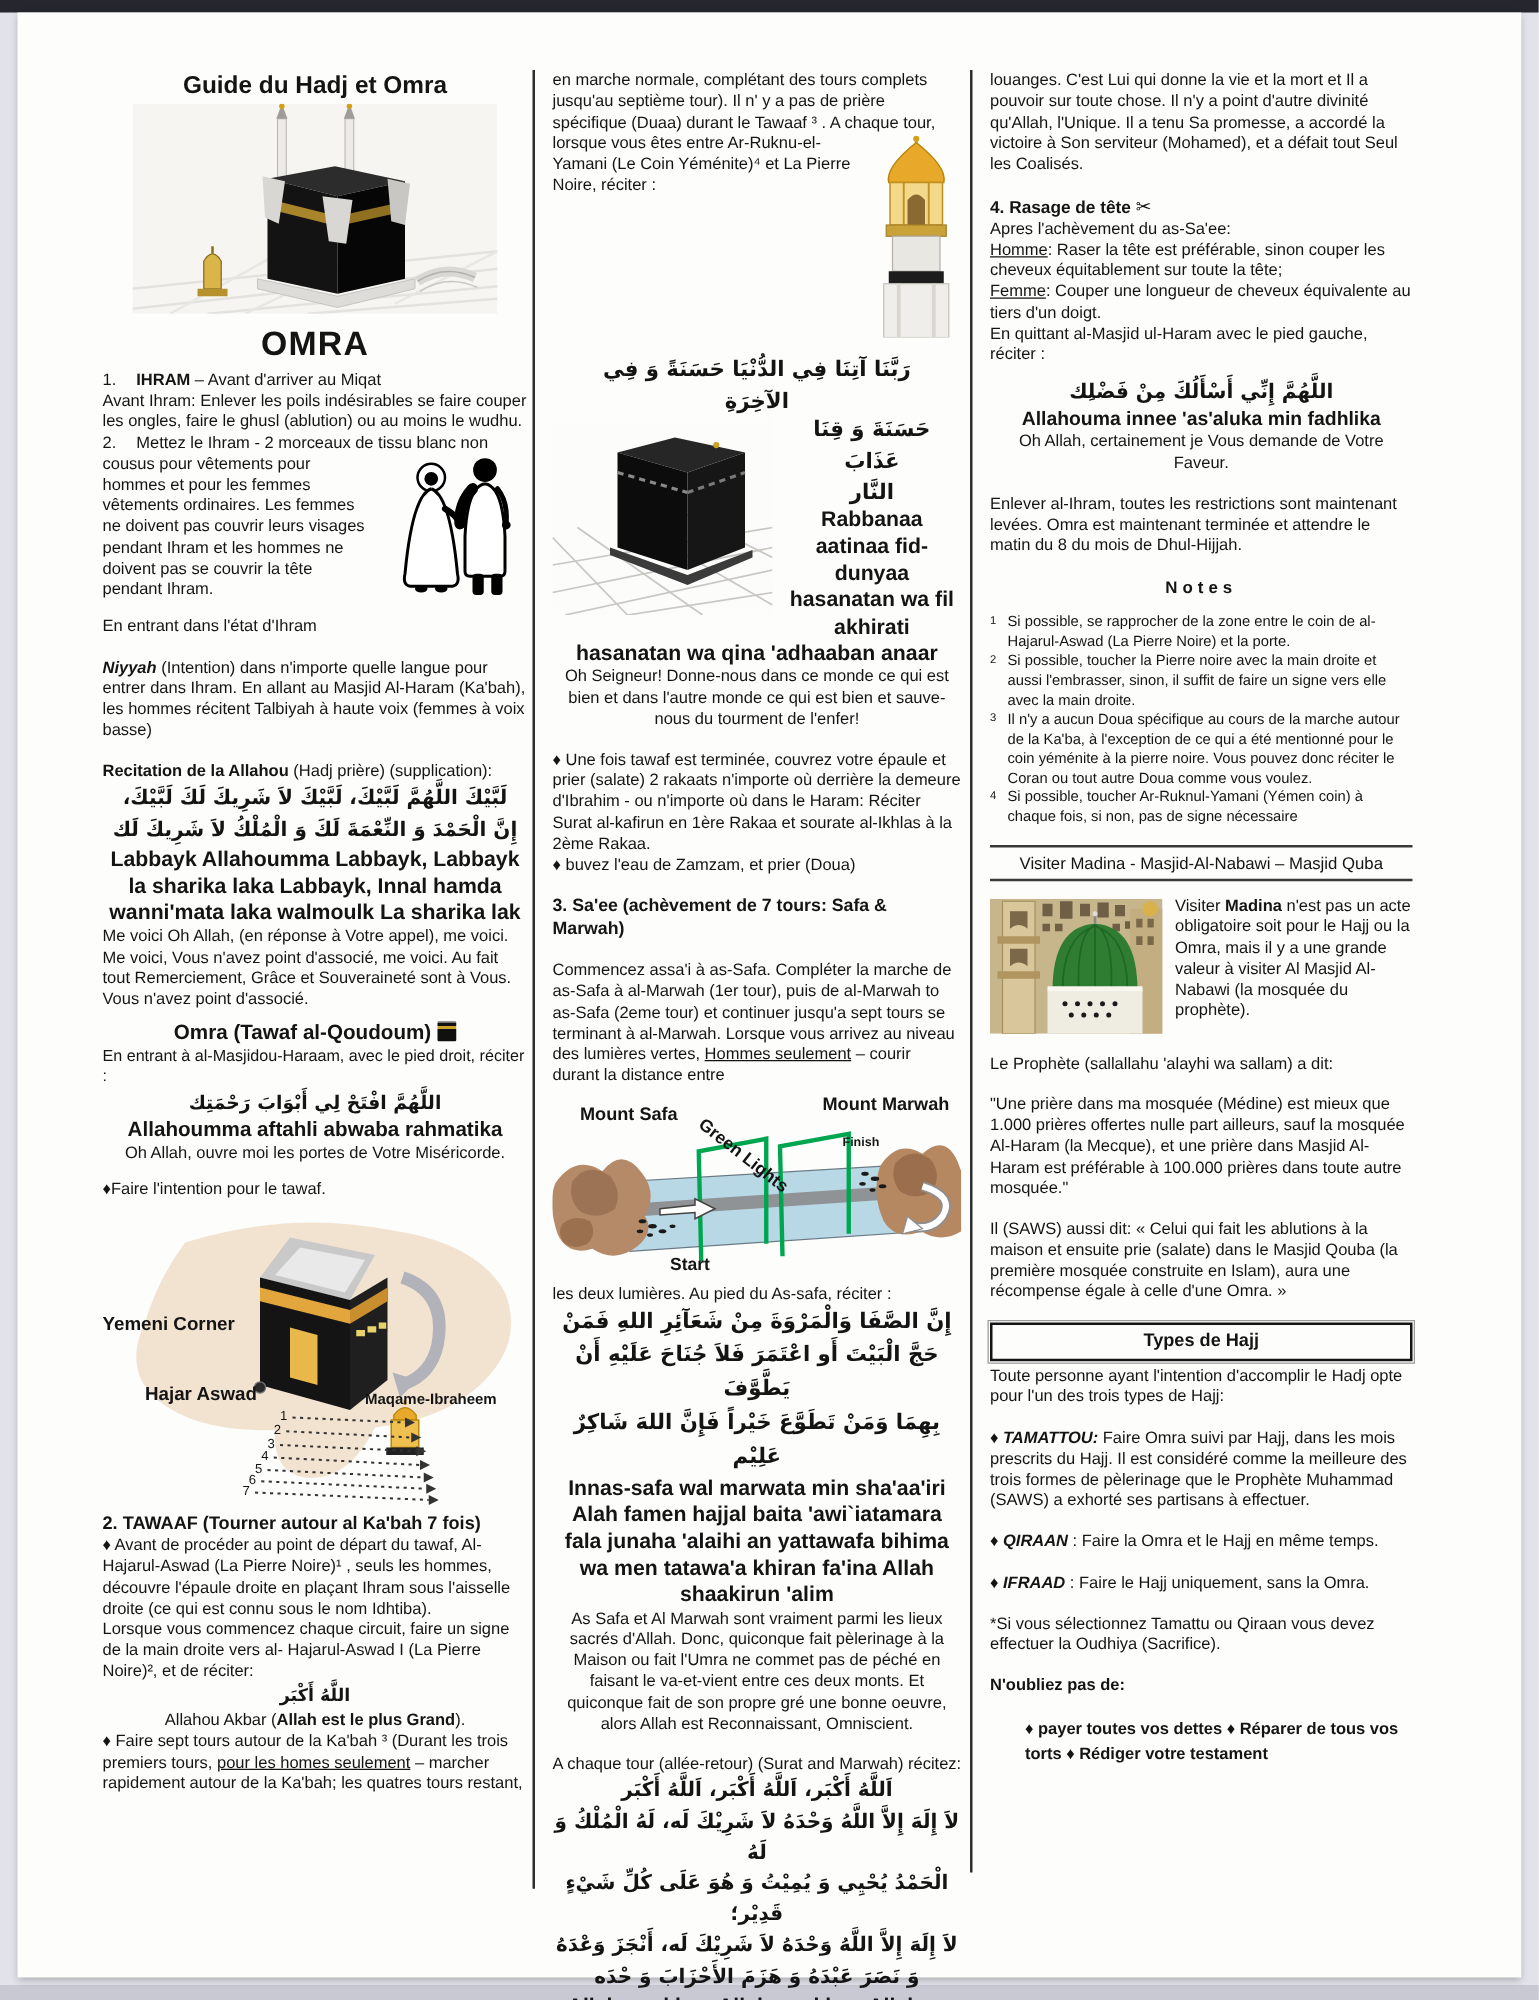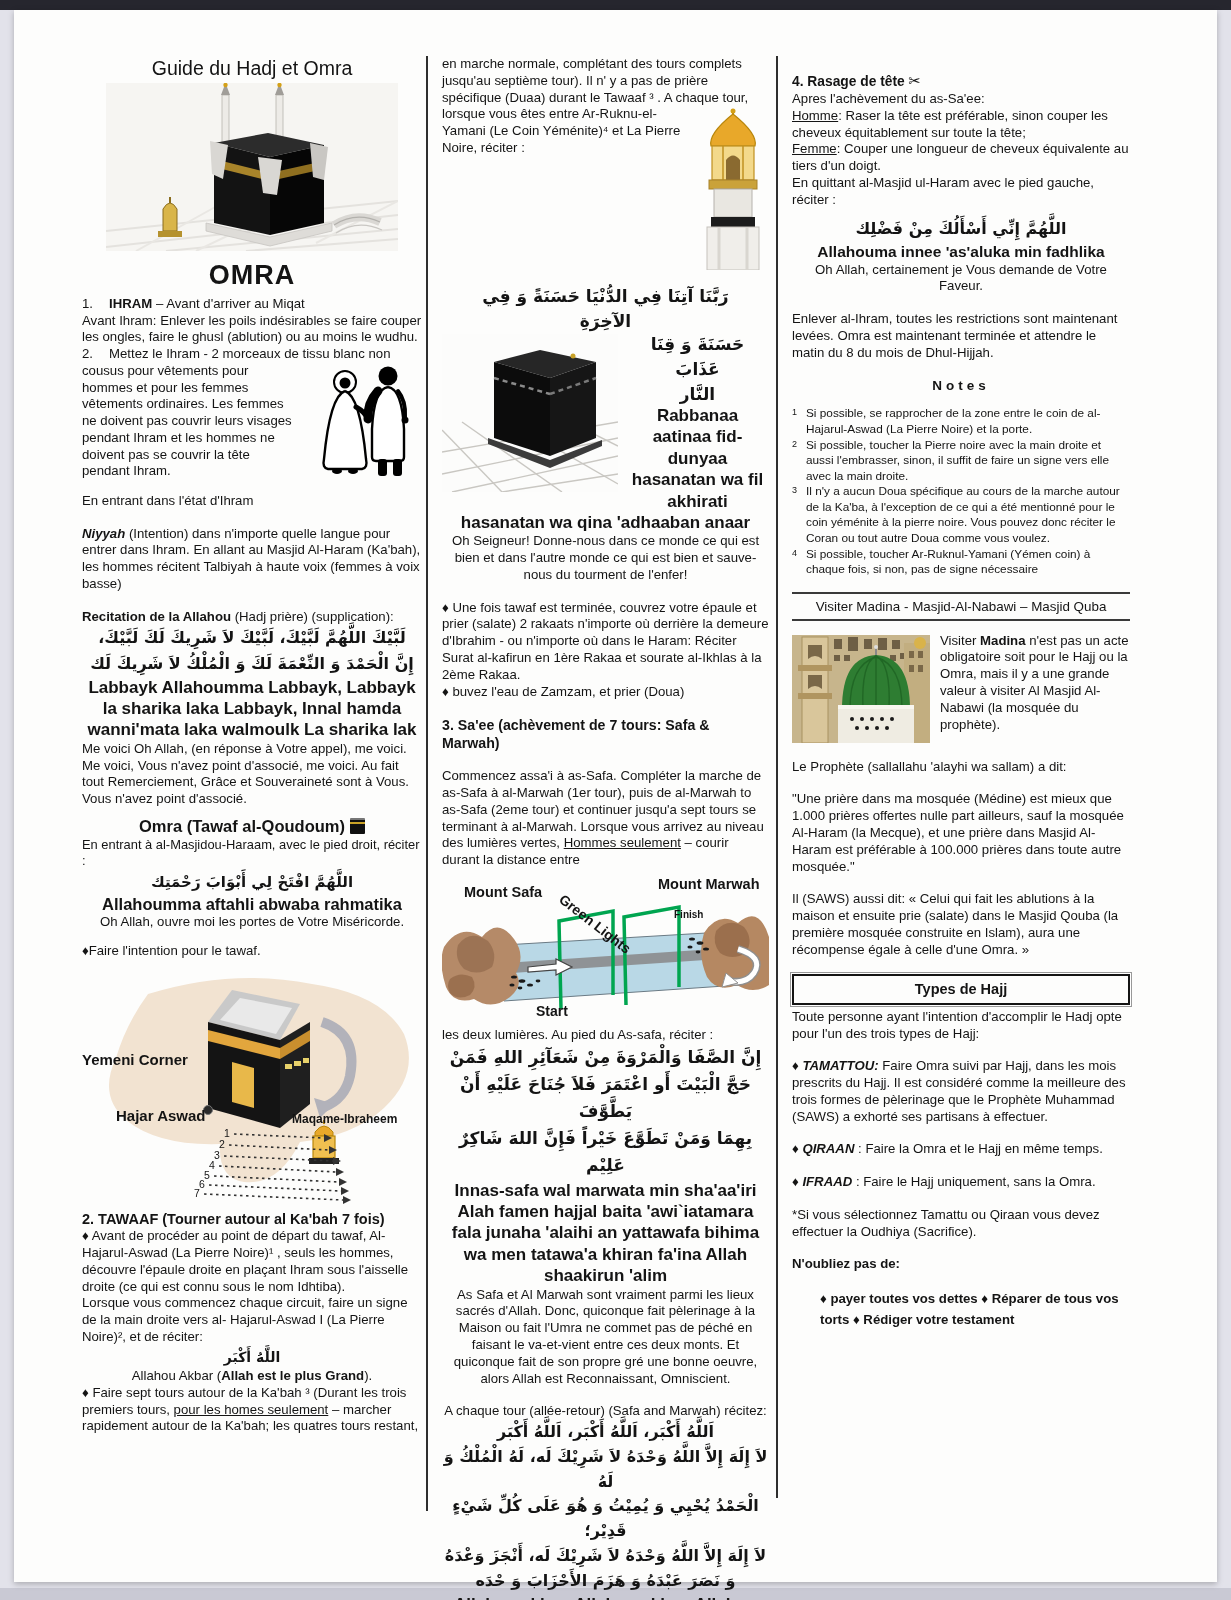--- a/index.html
+++ b/index.html
@@ -10,21 +10,21 @@
   .col{position:absolute;top:46px;font-size:13.2px;line-height:1.27;}
   #col1{left:68px;width:340px;}
   #col2{left:428px;width:327px;}
   #col3{left:778px;width:338px;}
   .vrule{position:absolute;width:0;border-left:2.5px solid #2e2e2e;}
   #vrule1{left:412px;top:46px;height:1455px;}
   #vrule2{left:762px;top:46px;height:1442px;}
   .para{margin:0;}
   .g{margin-top:12px;} .g8{margin-top:8px;} .g16{margin-top:16px;}
   .c{text-align:center;} .b{font-weight:bold;} .i{font-style:italic;} .u{text-decoration:underline;}
-  .h1{font-size:19.5px;font-weight:normal;text-align:center;margin:0 0 2px 0;}
+  .h1{font-size:19.5px;font-weight:bold;text-align:center;margin:0 0 2px 0;}
   .homra{font-size:27px;font-weight:bold;text-align:center;letter-spacing:1px;margin:2px 0 4px 0;}
   .hsec{font-weight:bold;font-size:13.8px;}
   .hctr{font-weight:bold;text-align:center;font-size:16.5px;}
   .ar{font-family:"DejaVu Sans",sans-serif;font-weight:bold;direction:rtl;text-align:center;line-height:1.6;}
   .ar14{font-size:14px;} .ar15{font-size:15px;} .ar16{font-size:16px;} .ar17{font-size:17px;}
   .tr{font-weight:bold;text-align:center;font-size:17px;line-height:1.26;}
   .tr15{font-size:15px;} .tr16{font-size:16.5px;text-align:center;}
   .num{display:inline-block;margin-right:16px;}
   .couple-float{float:right;width:118px;height:112px;margin:2px 0 4px 8px;}
   .minaret-float{float:right;width:72px;height:162px;margin:2px 0 6px 8px;}
@@ -303,31 +303,32 @@
       <span class="lbl" style="left:94px;top:128px;font-size:14px;">Start</span>
     </div>
 
     <div class="para">les deux lumières. Au  pied du As-safa, réciter :</div>
     <div class="ar ar17">إِنَّ الصَّفَا وَالْمَرْوَةَ مِنْ شَعَآئِرِ اللهِ فَمَنْ</div>
     <div class="ar ar17">حَجَّ الْبَيْتَ أَو اعْتَمَرَ فَلاَ جُنَاحَ عَلَيْهِ أَنْ يَطَّوَّفَ</div>
     <div class="ar ar17">بِهِمَا وَمَنْ تَطَوَّعَ خَيْراً فَإِنَّ اللهَ شَاكِرٌ عَلِيْم</div>
     <div class="tr">Innas-safa wal marwata min sha'aa'iri Alah famen hajjal baita 'awi`iatamara fala junaha 'alaihi an yattawafa bihima wa men tatawa'a khiran fa'ina Allah shaakirun 'alim</div>
     <div class="para c">As Safa et Al Marwah sont vraiment parmi les lieux sacrés d'Allah. Donc, quiconque fait pèlerinage à la Maison ou fait l'Umra ne commet pas de péché en faisant le va-et-vient entre ces deux monts. Et quiconque fait de son propre gré une bonne oeuvre, alors Allah est Reconnaissant, Omniscient.</div>
 
-    <div class="para c g16">A chaque tour (allée-retour)  (Safa and Marwah) récitez:</div>
+    <div class="para c g16">A chaque tour (allée-retour)  (Surat and Marwah) récitez:</div>
     <div class="ar ar16" style="line-height:1.55;">اَللَّهُ أَكْبَر، اَللَّهُ أَكْبَر، اَللَّهُ أَكْبَر</div>
     <div class="ar ar16" style="line-height:1.55;">لاَ إِلَهَ إِلاَّ اللَّهُ وَحْدَهُ لاَ شَرِيْكَ لَه، لَهُ الْمُلْكُ وَ لَهُ</div>
     <div class="ar ar16" style="line-height:1.55;">الْحَمْدُ يُحْيِي وَ يُمِيْتُ وَ هُوَ عَلَى كُلِّ شَيْءٍ قَدِيْر؛</div>
     <div class="ar ar16" style="line-height:1.55;">لاَ إِلَهَ إِلاَّ اللَّهُ وَحْدَهُ لاَ شَرِيْكَ لَه، أَنْجَزَ وَعْدَهُ</div>
     <div class="ar ar16" style="line-height:1.55;">وَ نَصَرَ عَبْدَهُ وَ هَزَمَ الأَحْزَابَ وَ حْدَه</div>
     <div class="tr">Allahou akbar, Allahou akbar, Allahou akbar, lâ 'ilaha 'ilâ Allah wahdahou lâ charîka lah, lahoul-moulkou wa lahoul-hamdou yuhy wa yumît, wa huwha `ala kulî chay'în qadîr, lâ 'ilaha 'ilâ Allah wahdahu lâ charîka lah, sadaqa wa`dah, wa nasara `abdah, wa hazama al-'ahzâb wahdah.</div>
 
   </div>
 
   <div class="col" id="col3">
+    <div class="para">louanges. C'est Lui qui donne la vie et la mort et Il a pouvoir sur toute chose. Il n'y a point d'autre divinité qu'Allah, l'Unique. Il a tenu Sa promesse, a accordé la victoire à Son serviteur (Mohamed), et a défait tout Seul les Coalisés.</div>
 
     <div class="hsec g16">
       <span>4. Rasage de tête </span><span style="font-family:'DejaVu Sans',sans-serif;font-weight:normal;font-size:15px;">✂</span>
     </div>
     <div class="para">Apres l'achèvement du as-Sa'ee:</div>
     <div class="para">
       <span class="u">Homme</span><span>: Raser la tête est préférable, sinon couper les cheveux équitablement sur toute la tête;</span>
     </div>
     <div class="para">
       <span class="u">Femme</span><span>: Couper une longueur de cheveux équivalente au tiers d'un doigt.</span>

